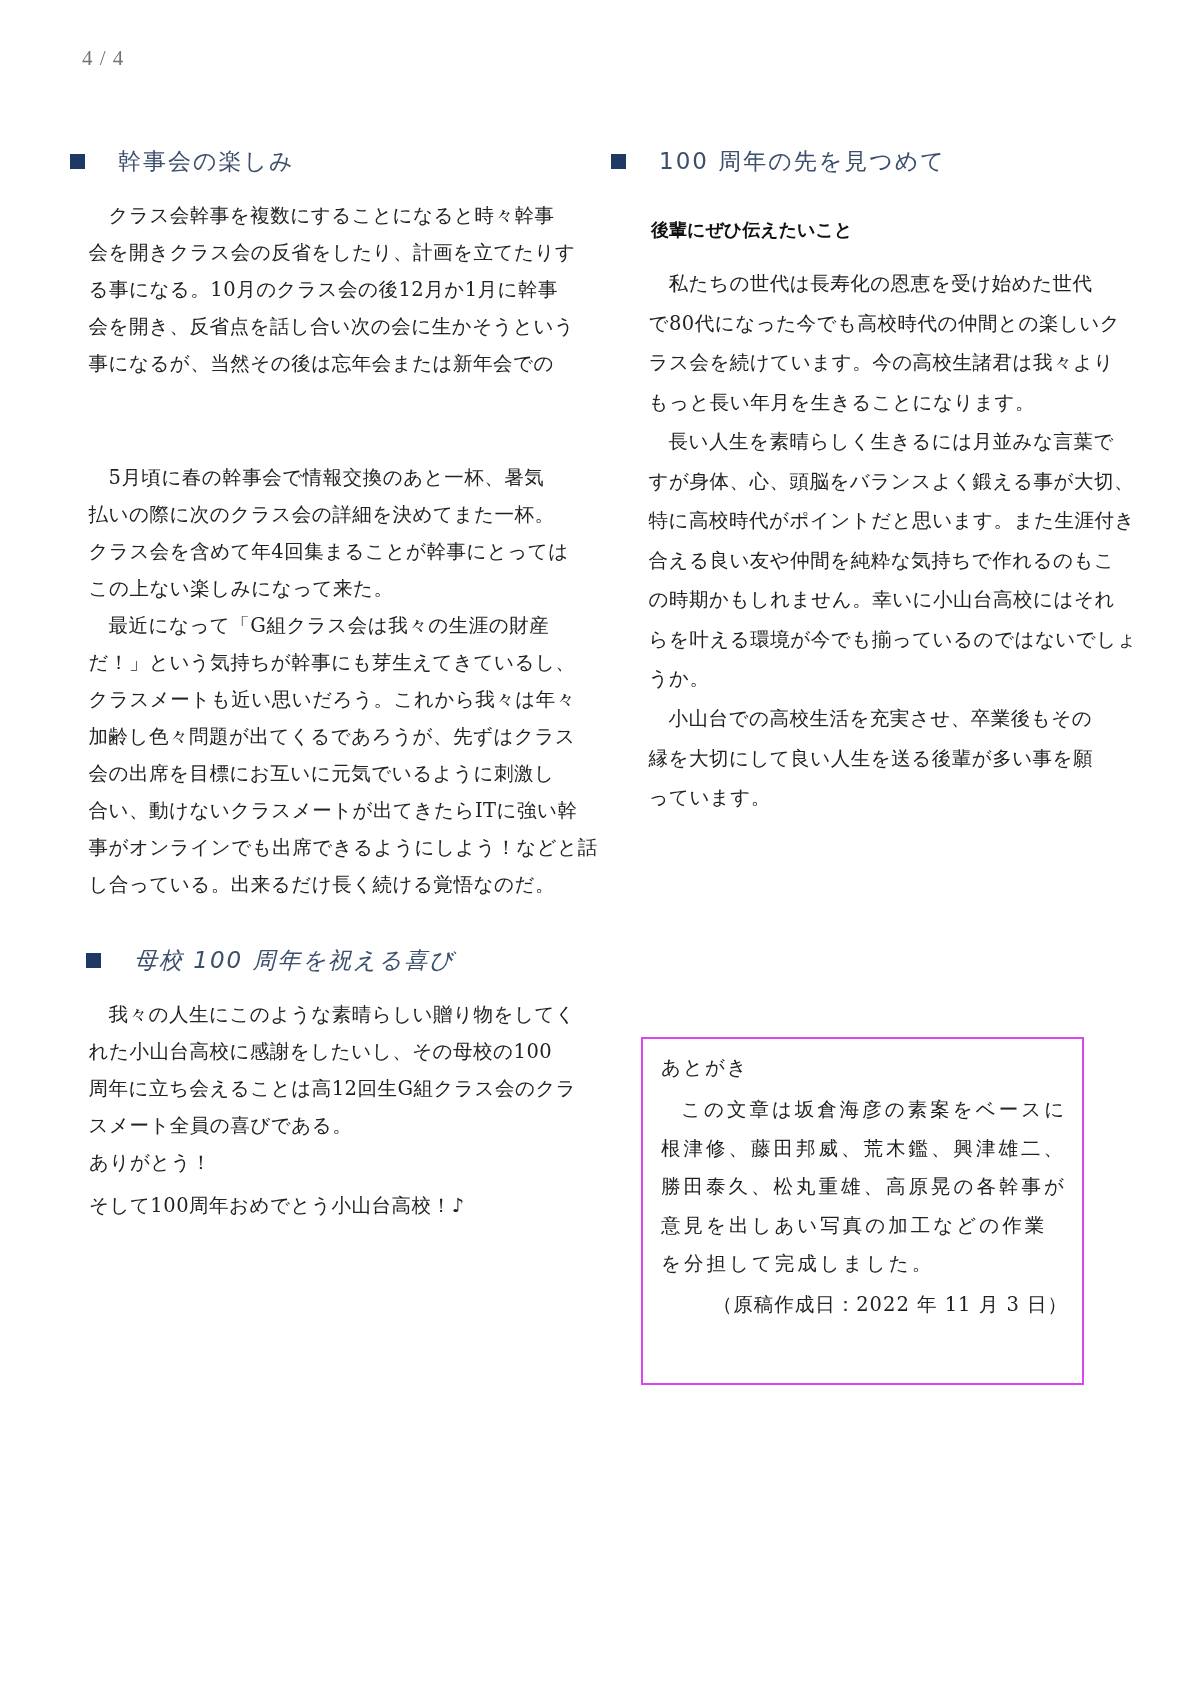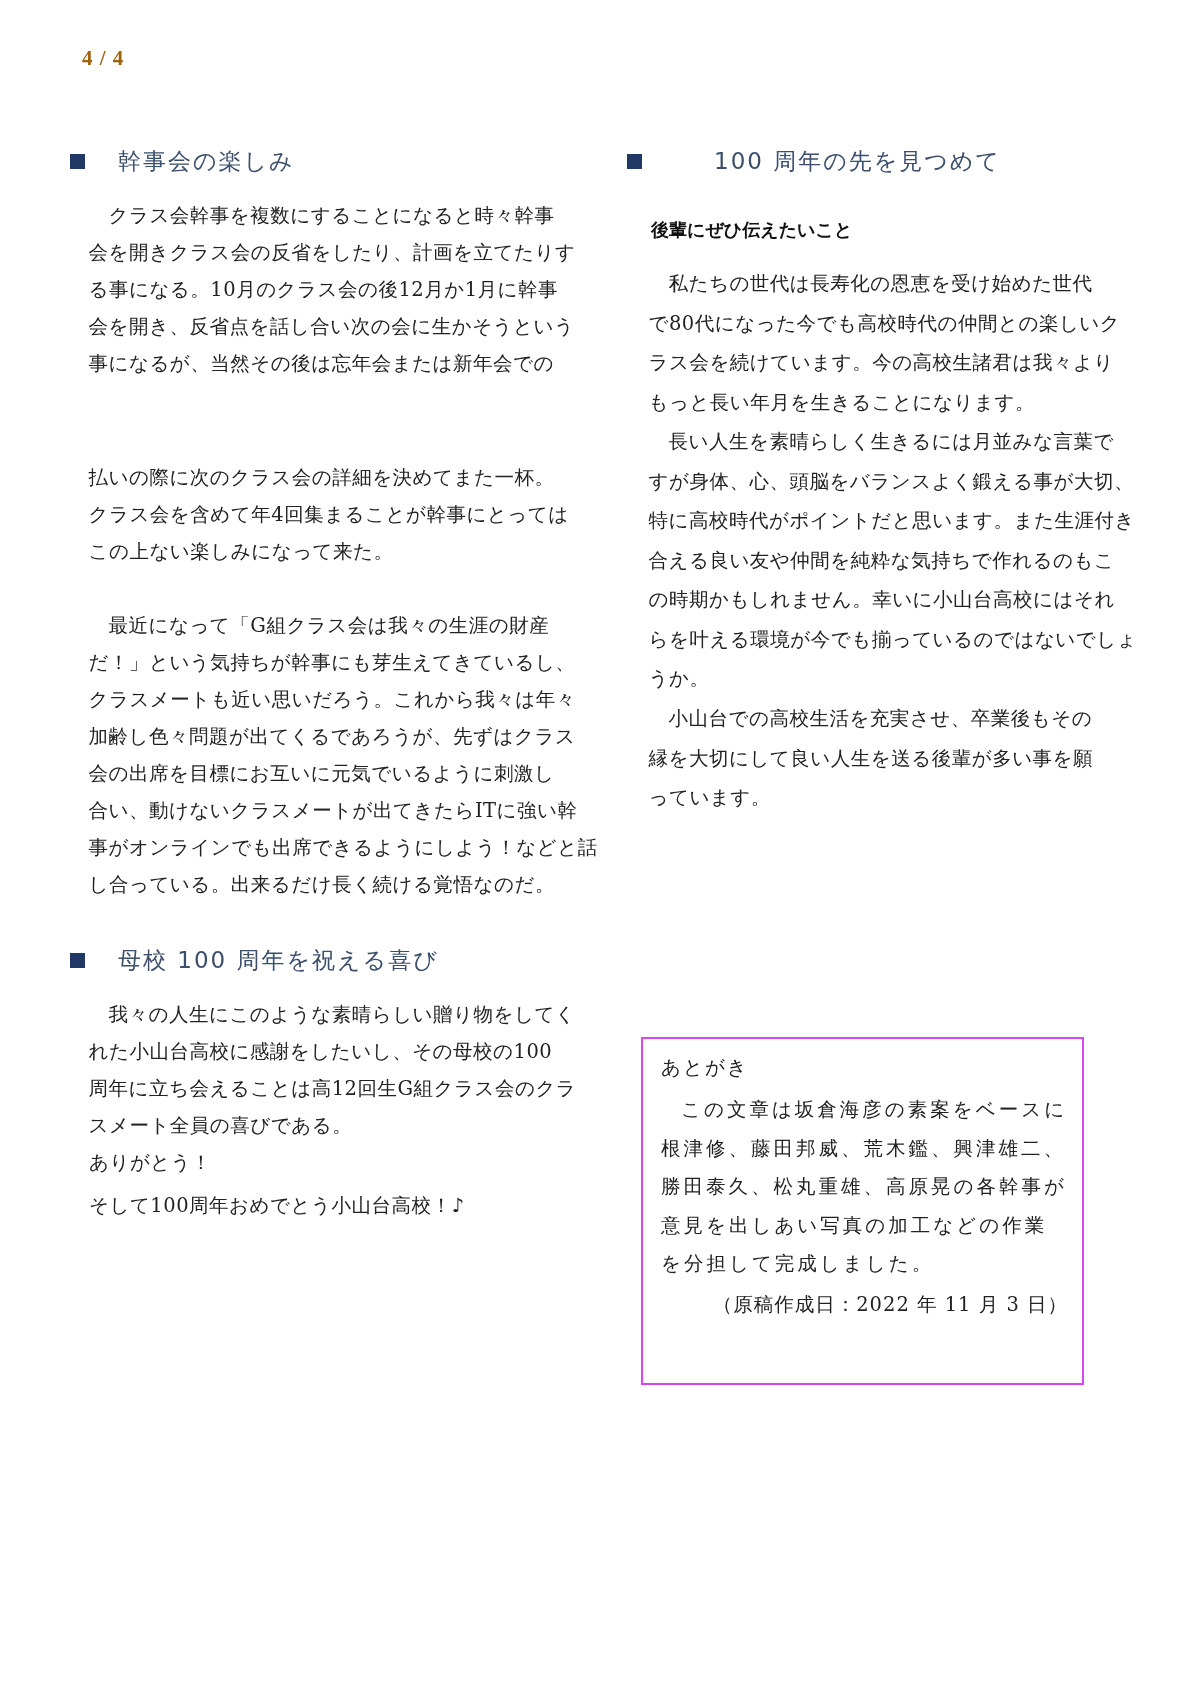--- a/index.html
+++ b/index.html
@@ -4,21 +4,21 @@
 <style>
   html, body { margin: 0; padding: 0; background: #ffffff; }
   body {
     width: 1194px; height: 1686px; position: relative; overflow: hidden;
     font-family: "DejaVu Serif", "Liberation Serif", serif;
     color: #222;
   }
   .page-num {
     position: absolute; left: 82px; top: 46px;
     font-family: "Liberation Serif", "DejaVu Serif", serif;
-    font-weight: bold; font-size: 21px; color: #a16207; letter-spacing: 1px;
+    font-weight: normal; font-size: 21px; color: #737373; letter-spacing: 1px;
   }
   .heading {
     position: absolute; display: flex; align-items: center;
     font-family: "DejaVu Sans", "Liberation Sans", sans-serif;
     font-size: 23px; color: #3b4e6b; letter-spacing: 2px; white-space: nowrap;
   }
   .bullet {
     display: inline-block; width: 15px; height: 15px; background: #1f3864;
     margin-left: 3px; margin-right: 33px;
   }
@@ -61,52 +61,53 @@
 
 <div class="para" style="left:67px; top:195px; width:470px;">
   <span class="line" style="padding-left:20px;">クラス会幹事を複数にすることになると時々幹事</span>
   <span class="line">会を開きクラス会の反省をしたり、計画を立てたりす</span>
   <span class="line">る事になる。10月のクラス会の後12月か1月に幹事</span>
   <span class="line">会を開き、反省点を話し合い次の会に生かそうという</span>
   <span class="line">事になるが、当然その後は忘年会または新年会での</span>
 </div>
 
 <div class="para" style="left:67px; top:457px; width:470px;">
+  <span class="line" style="padding-left:20px;">5月頃に春の幹事会で情報交換のあと一杯、暑気</span>
   <span class="line">払いの際に次のクラス会の詳細を決めてまた一杯。</span>
   <span class="line">クラス会を含めて年4回集まることが幹事にとっては</span>
   <span class="line">この上ない楽しみになって来た。</span>
 </div>
 
 <div class="para" style="left:67px; top:605px; width:470px;">
   <span class="line" style="padding-left:20px;">最近になって「G組クラス会は我々の生涯の財産</span>
   <span class="line">だ！」という気持ちが幹事にも芽生えてきているし、</span>
   <span class="line">クラスメートも近い思いだろう。これから我々は年々</span>
   <span class="line">加齢し色々問題が出てくるであろうが、先ずはクラス</span>
   <span class="line">会の出席を目標にお互いに元気でいるように刺激し</span>
   <span class="line">合い、動けないクラスメートが出てきたらITに強い幹</span>
   <span class="line">事がオンラインでも出席できるようにしよう！などと話</span>
   <span class="line">し合っている。出来るだけ長く続ける覚悟なのだ。</span>
 </div>
 
-<div class="heading" style="left:67px; top:945px;">
+<div class="heading" style="left:83px; top:945px;font-style:italic;">
   <span class="bullet"></span>
   <span>母校 100 周年を祝える喜び</span>
 </div>
 
 <div class="para" style="left:67px; top:994px; width:470px;">
   <span class="line" style="padding-left:20px;">我々の人生にこのような素晴らしい贈り物をしてく</span>
   <span class="line">れた小山台高校に感謝をしたいし、その母校の100</span>
   <span class="line">周年に立ち会えることは高12回生G組クラス会のクラ</span>
   <span class="line">スメート全員の喜びである。</span>
 </div>
 
 <div class="para" style="left:87px; top:1142px; text-indent:0; width:450px;">ありがとう！</div>
 <div class="para" style="left:87px; top:1185px; text-indent:0; width:450px; white-space:nowrap;">そして100周年おめでとう小山台高校！♪</div>
 
-<div class="heading" style="left:624px; top:146px;gap:39px;">
+<div class="heading" style="left:608px; top:146px;">
   <span class="bullet"></span>
   <span>100 周年の先を見つめて</span>
 </div>
 
 <div class="subheading" style="left:651px; top:218px;">後輩にぜひ伝えたいこと</div>
 
 <div class="para right" style="left:627px; top:262px; width:470px;">
   <span class="line" style="padding-left:20px;">私たちの世代は長寿化の恩恵を受け始めた世代</span>
   <span class="line">で80代になった今でも高校時代の仲間との楽しいク</span>
   <span class="line">ラス会を続けています。今の高校生諸君は我々より</span>

